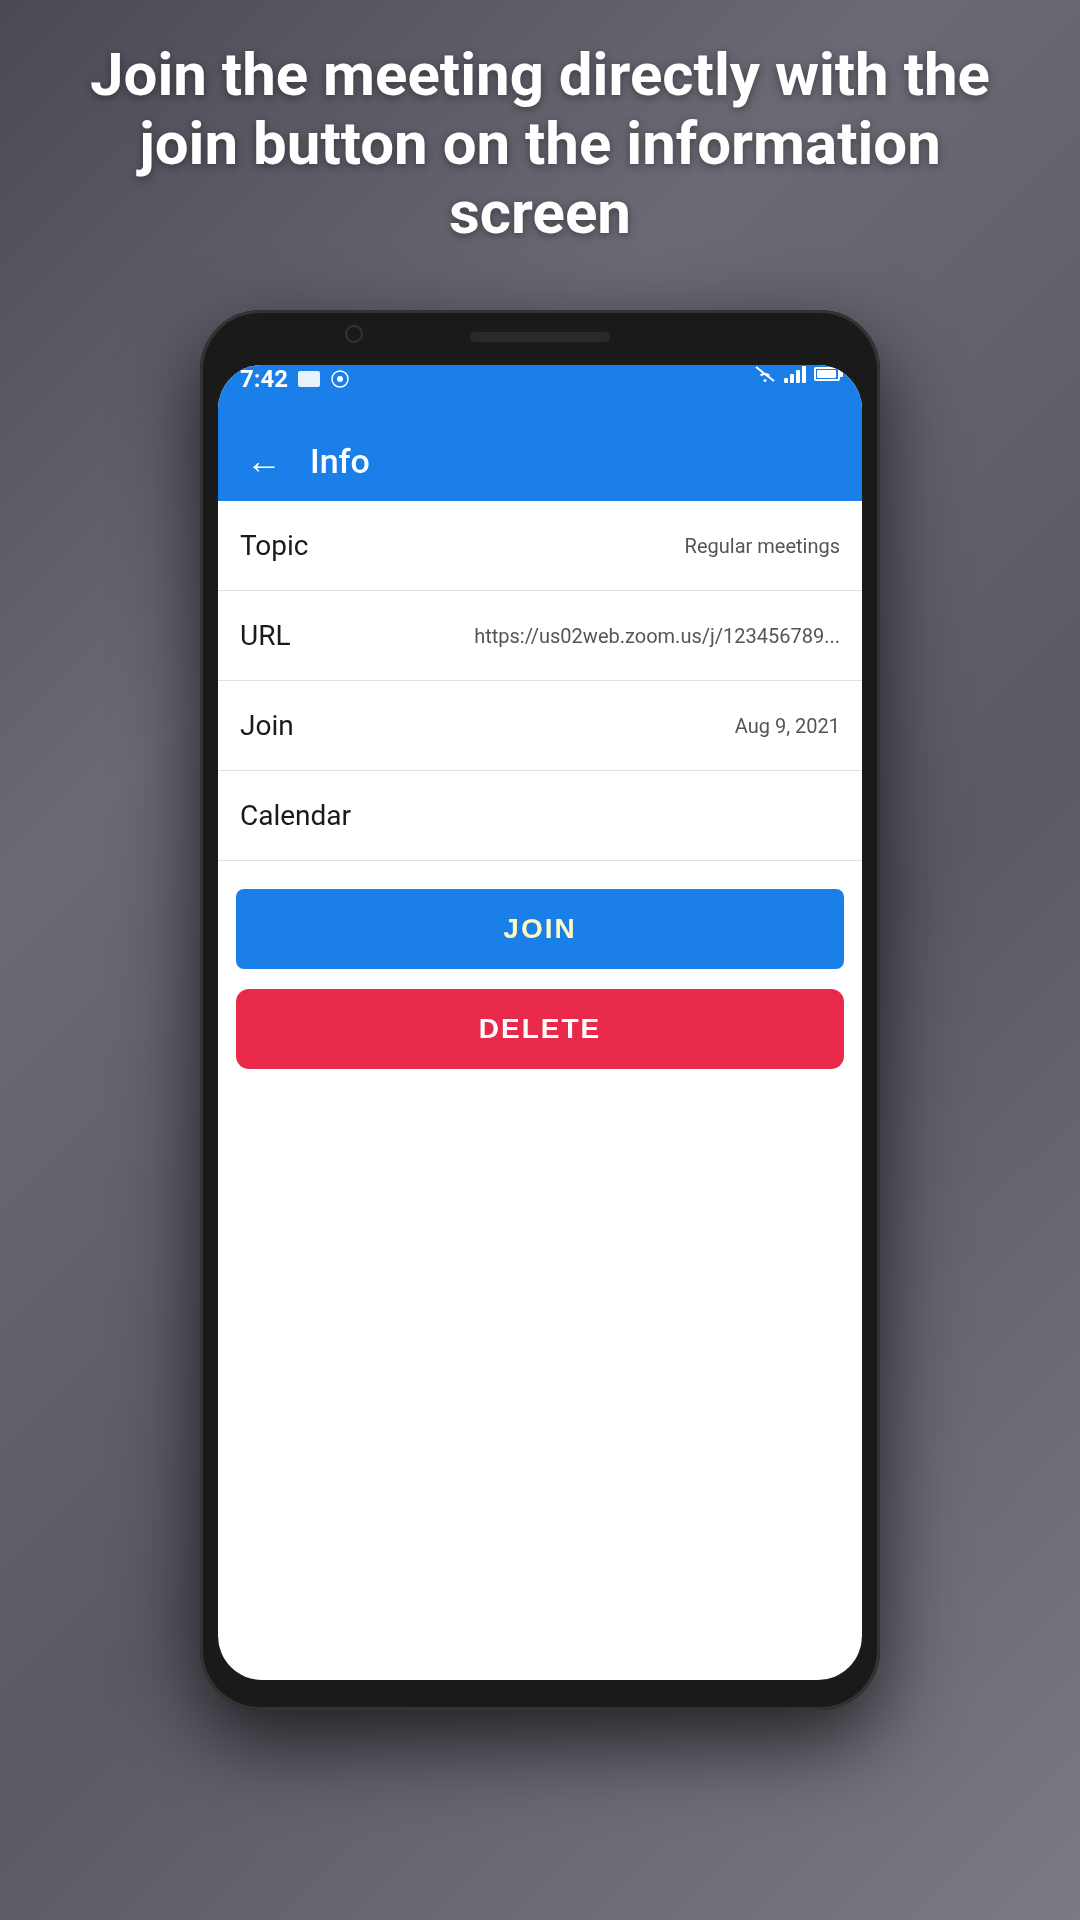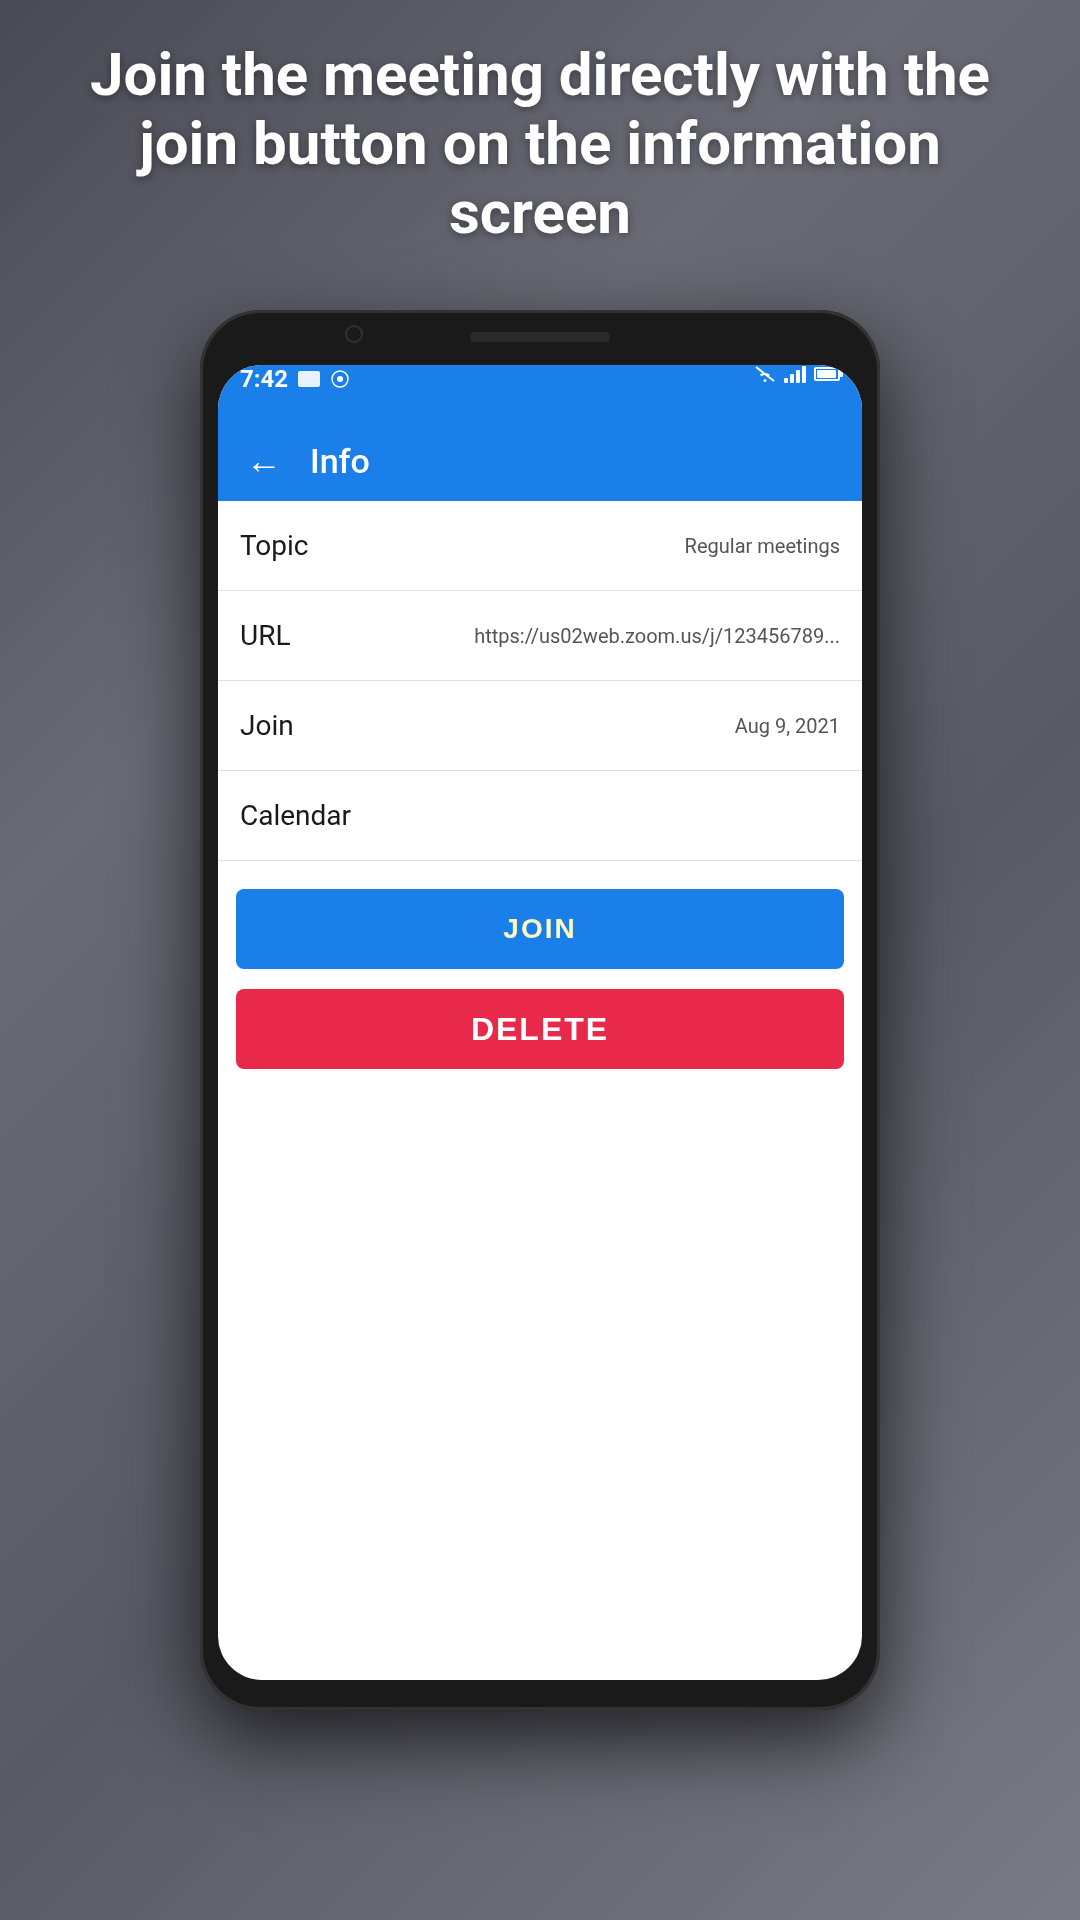--- a/index.html
+++ b/index.html
@@ -216,25 +216,25 @@
       display: flex;
       align-items: center;
       justify-content: center;
     }
 
     .btn-delete {
       width: 100%;
       height: 80px;
       background: #e8294a;
       color: white;
-      font-size: 32px;
+      font-size: 28px;
       font-weight: bold;
       letter-spacing: 2px;
       border: none;
-      border-radius: 8px;
+      border-radius: 13px;
       cursor: pointer;
       display: flex;
       align-items: center;
       justify-content: center;
     }
 
     
     .icon-sim {
       display: inline-block;
       width: 22px;

